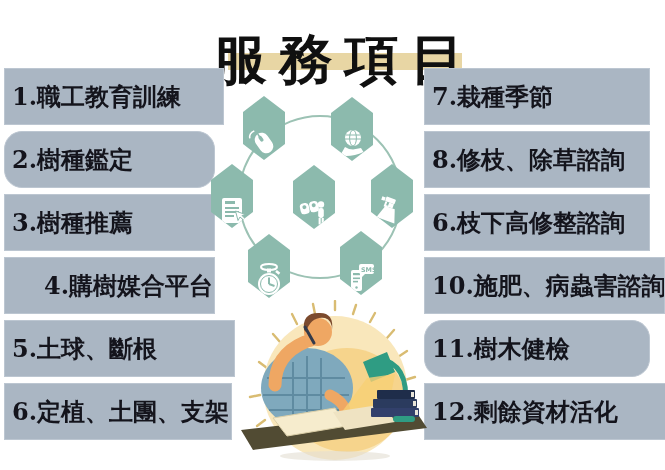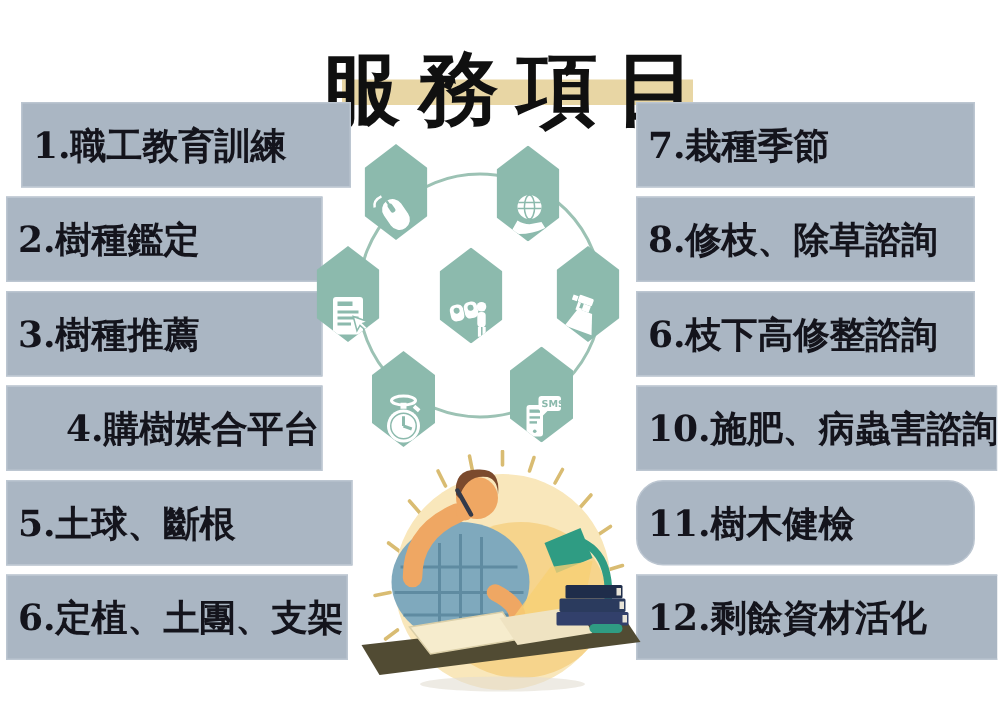--- a/index.html
+++ b/index.html
@@ -22,24 +22,24 @@
   .illu{position:absolute;left:235px;top:300px;z-index:0;}
 </style>
 </head>
 <body>
 
 <div class="slide">
 
   <span class="title-highlight"></span>
   <h1 class="page-title">服務項目</h1>
 
-  <div class="svc-box" style="left:14px;top:68px;width:220px;">
+  <div class="svc-box" style="left:4px;top:68px;width:220px;">
     <span class="svc-label">1.職工教育訓練</span>
     </div>
-  <div class="svc-box" style="left:4px;top:131px;width:211px;">
+  <div class="svc-box" style="left:4px;top:131px;width:211px;border-radius:18px;">
     <span class="svc-label">2.樹種鑑定</span>
     </div>
   <div class="svc-box" style="left:4px;top:194px;width:211px;">
     <span class="svc-label">3.樹種推薦</span>
     </div>
   <div class="svc-box" style="left:4px;top:257px;width:211px;padding-left:32px;">
     <span class="svc-label">4.購樹媒合平台</span>
     </div>
   <div class="svc-box" style="left:4px;top:320px;width:231px;">
     <span class="svc-label">5.土球、斷根</span>

